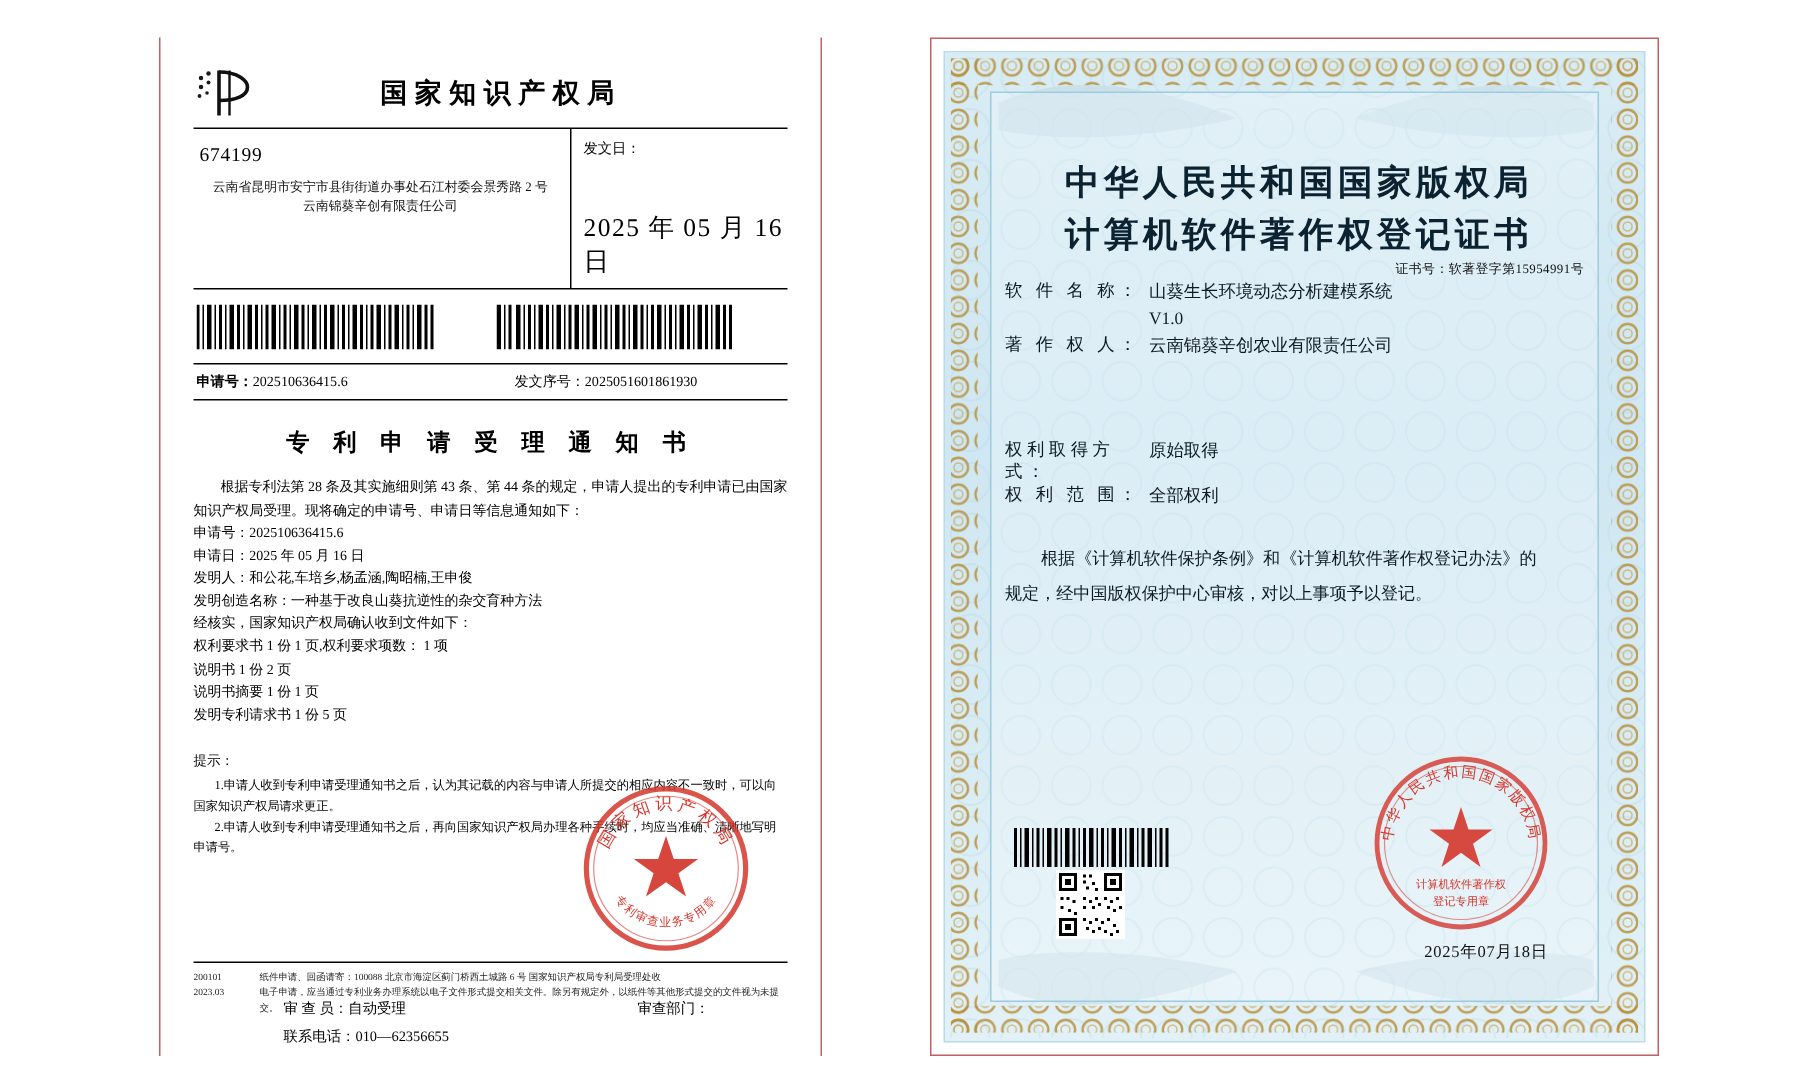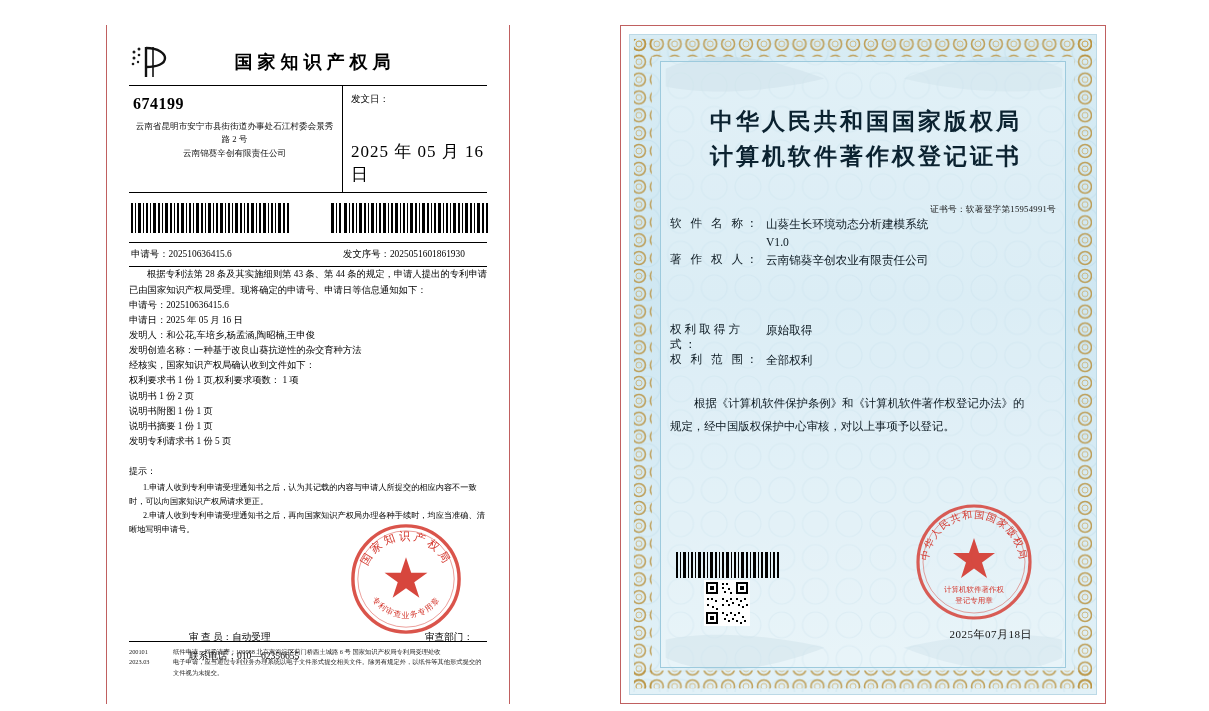--- a/index.html
+++ b/index.html
@@ -19,21 +19,21 @@
     width: 1209px;
     height: 711px;
     background: #ffffff;
   }
 
   
   .left-doc {
     position: absolute;
     left: 106px;
     top: 25px;
-    width: 404px;
+    width: 442px;
     height: 679px;
     background: #fff;
     border-left: 1px solid #c06060;
     border-right: 1px solid #c06060;
     box-sizing: border-box;
     padding: 16px 22px 0 22px;
   }
   .ld-header {
     display: flex;
     align-items: center;
@@ -61,22 +61,22 @@
     display: flex;
     border-bottom: 1px solid #000;
     min-height: 96px;
   }
   .ld-addr-left {
     flex: 1;
     padding: 9px 6px 6px 4px;
     border-right: 1px solid #000;
   }
   .ld-docnum {
-    font-size: 16px;
-    font-weight: 700;
+    font-size: 13px;
+    font-weight: 400;
     margin-bottom: 7px;
     letter-spacing: .5px;
   }
   .ld-addr-line {
     font-size: 8.6px;
     text-align: center;
     line-height: 1.55;
     color: #111;
   }
   .ld-addr-right {
@@ -107,21 +107,21 @@
   .barcode-2 { margin-left: 40px; width: 158px; }
 
   .ld-numrow {
     display: flex;
     border-bottom: 1.2px solid #000;
     font-size: 9.4px;
     padding: 5px 2px 5px 2px;
   }
   .ld-numrow .appno { width: 212px; }
   .ld-numrow .serialno { flex: 1; }
-  .ld-numrow b { font-weight: 400; }
+  .ld-numrow b { font-weight: 700; }
 
   .ld-title {
     text-align: center;
     font-size: 15.5px;
     font-weight: 700;
     letter-spacing: 6px;
     margin: 18px 0 12px 0;
   }
 
   .ld-body {
@@ -232,21 +232,20 @@
     font-size: 23px;
     font-weight: 700;
     letter-spacing: 3px;
     color: #0b2230;
     line-height: 1.5;
   }
   .cert-no {
     text-align: right;
     font-size: 8.6px;
     color: #111;
-    margin-top: 30px;
     padding-right: 6px;
     letter-spacing: .3px;
   }
   .cert-field {
     display: flex;
     font-size: 11.6px;
     color: #0d1a22;
   }
   .cf-label {
     width: 96px;
@@ -433,32 +432,32 @@
 
     <div class="ld-numrow">
       <div class="appno">
         <b>申请号：</b><span>202510636415.6</span>
       </div>
       <div class="serialno">
         <span>发文序号：</span><span>2025051601861930</span>
       </div>
     </div>
 
+    <div class="ld-title">专 利 申 请 受 理 通 知 书</div>
 
     <div class="ld-body">
       <div class="indent">根据专利法第 28 条及其实施细则第 43 条、第 44 条的规定，申请人提出的专利申请已由国家知识产权局受理。现将确定的申请号、申请日等信息通知如下：</div>
       <ul class="ld-list">
         <li>申请号：202510636415.6</li>
         <li>申请日：2025 年 05 月 16 日</li>
         <li>发明人：和公花,车培乡,杨孟涵,陶昭楠,王申俊</li>
         <li>发明创造名称：一种基于改良山葵抗逆性的杂交育种方法</li>
         <li>经核实，国家知识产权局确认收到文件如下：</li>
         <li>权利要求书 1 份 1 页,权利要求项数： 1 项</li>
         <li>说明书 1 份 2 页</li>
-        <li>说明书附图 1 份 1 页</li>
         <li>说明书摘要 1 份 1 页</li>
         <li>发明专利请求书 1 份 5 页</li>
       </ul>
     </div>
 
     <div class="ld-tips-title">提示：</div>
     <ul class="ld-tips">
       <li>1.申请人收到专利申请受理通知书之后，认为其记载的内容与申请人所提交的相应内容不一致时，可以向国家知识产权局请求更正。</li>
       <li>2.申请人收到专利申请受理通知书之后，再向国家知识产权局办理各种手续时，均应当准确、清晰地写明申请号。</li>
     </ul>

